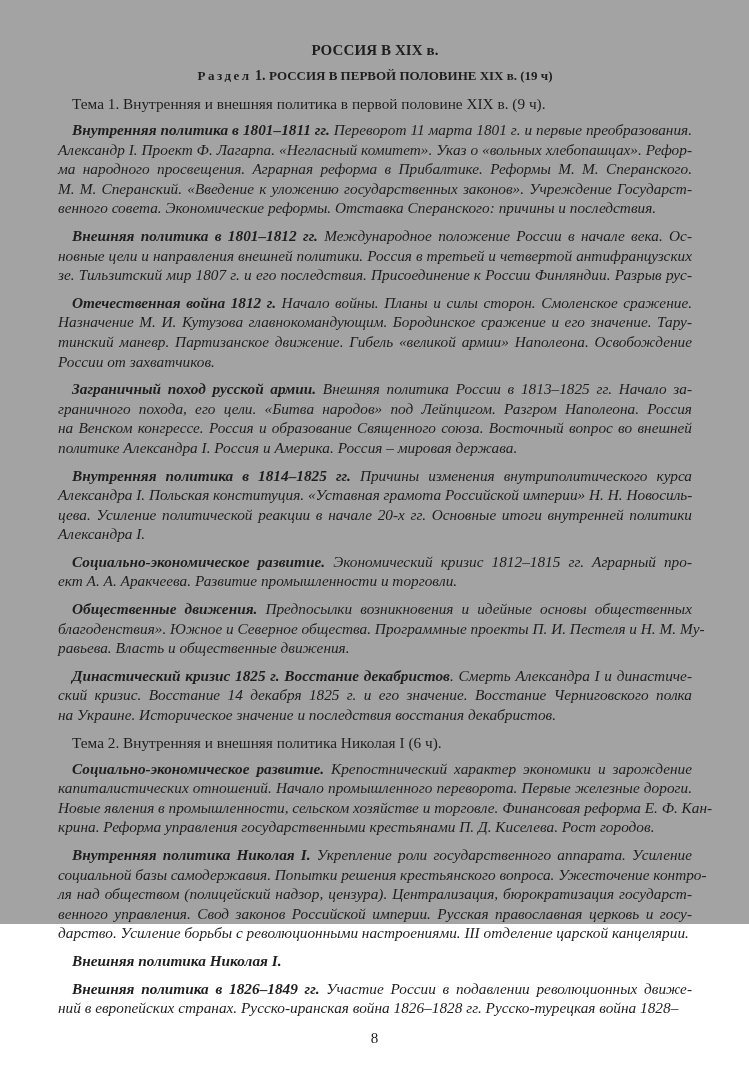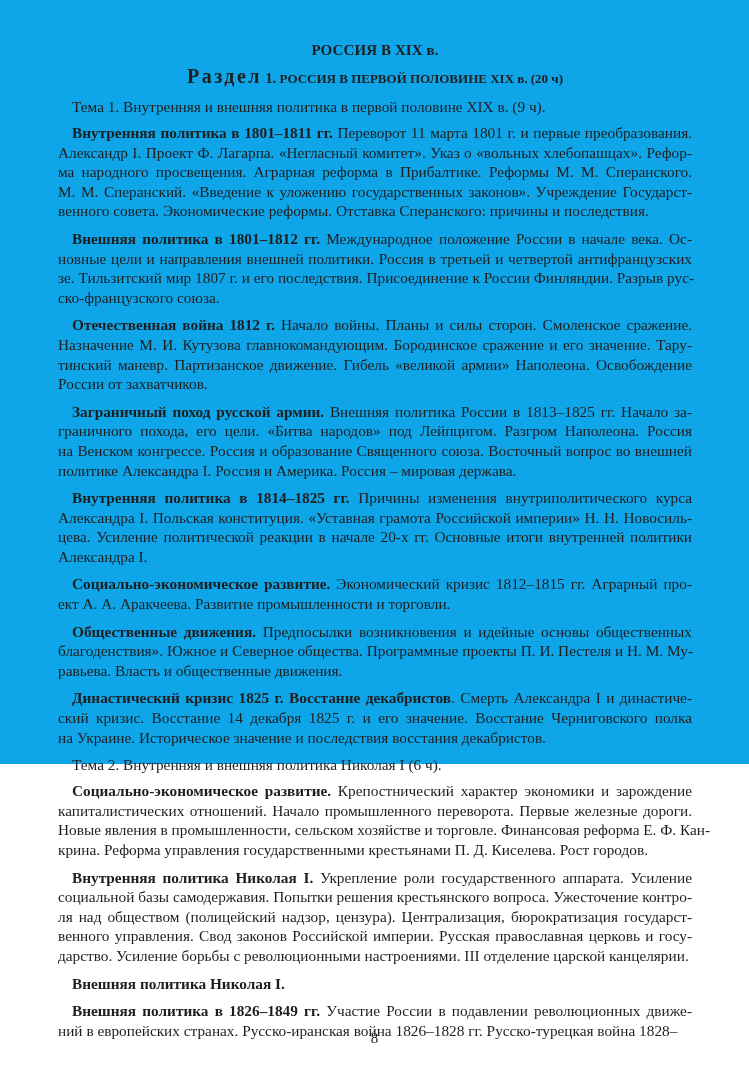--- a/index.html
+++ b/index.html
@@ -1,78 +1,77 @@
 <!DOCTYPE html>
 <html><head>
 <meta charset="utf-8">
 <style>
   html, body { margin: 0; padding: 0; background: #ffffff; }
   body { width: 749px; height: 1080px; overflow: hidden; position: relative; }
   .page {
-    position: absolute; left: 0; top: 0; width: 749px; height: 764px;
-    background: #0ea5e9;
+    position: absolute; left: 0; top: 0; width: 749px; height: 924px;
+    background: #a3a3a3;
     font-family: "Liberation Serif", "DejaVu Serif", serif;
     color: #1e1e1e;
   }
   .content {
     position: absolute; left: 58px; top: 40px; width: 634px;
     font-size: 15.3px; line-height: 19.6px;
   }
   .title {
     text-align: center; font-weight: bold; font-size: 15px;
     margin: 0 0 6px 0; letter-spacing: 0.1px; line-height: 20px;
   }
   .section {
     text-align: center; font-weight: bold; font-size: 14px;
     margin: 0 0 8px 0; line-height: 20px;
   }
-  .section .spaced { letter-spacing: 2.5px; font-size: 20px; }
+  .section .spaced { letter-spacing: 2.5px; font-size: 13px; }
   .section .caps { font-size: 13px; }
   .topic {
     font-weight: normal; margin: 0 0 6px 0; text-indent: 14px;
     line-height: 20px;
   }
   .para {
     margin: 0 0 8px 0; text-indent: 14px; text-align: justify;
   }
   .para .line { display: block; text-align: justify; text-align-last: justify; white-space: nowrap; }
   .para .line.last { text-align-last: left; }
   .para .line:first-child { padding-left: 14px; }
-  .para { text-indent: 0; }
+  .para { text-indent: 0; font-style: italic; }
   .lead { font-weight: bold; }
   .page-number {
     position: absolute; left: 0; width: 749px; top: 1030px;
     text-align: center; font-size: 15px;
   }
 </style>
 </head>
 <body>
 
 <div class="page">
   <div class="content">
     <div class="title">РОССИЯ В XIX в.</div>
     <div class="section">
       <span class="spaced">Раздел</span>
       <span>1.</span>
-      <span class="caps">РОССИЯ В ПЕРВОЙ ПОЛОВИНЕ XIX в. (20 ч)</span>
+      <span class="caps">РОССИЯ В ПЕРВОЙ ПОЛОВИНЕ XIX в. (19 ч)</span>
     </div>
     <div id="topics">
         <div class="topic">Тема 1. Внутренняя и внешняя политика в первой половине  XIX в. (9 ч).</div>
         <div class="para">
           <span class="line"><span class="lead">Внутренняя политика в 1801–1811 гг.</span><span> Переворот 11 марта 1801 г. и первые преобразования.</span></span>
           <span class="line">Александр I. Проект Ф. Лагарпа. «Негласный комитет». Указ о «вольных хлебопашцах». Рефор-</span>
           <span class="line">ма народного просвещения. Аграрная реформа в Прибалтике. Реформы М. М. Сперанского.</span>
           <span class="line">М. М. Сперанский. «Введение к уложению государственных законов». Учреждение Государст-</span>
           <span class="line last">венного совета. Экономические реформы. Отставка Сперанского: причины и последствия.</span>
         </div>
         <div class="para">
           <span class="line"><span class="lead">Внешняя политика в 1801–1812 гг.</span><span> Международное положение России в начале века. Ос-</span></span>
           <span class="line">новные цели и направления внешней политики. Россия в третьей и четвертой антифранцузских</span>
           <span class="line">зе. Тильзитский мир 1807 г. и его последствия. Присоединение к России Финляндии. Разрыв рус-</span>
-          <span class="line last">ско-французского союза.</span>
         </div>
         <div class="para">
           <span class="line"><span class="lead">Отечественная война 1812 г.</span><span> Начало войны. Планы и силы сторон. Смоленское сражение.</span></span>
           <span class="line">Назначение М. И. Кутузова главнокомандующим. Бородинское сражение и его значение. Тару-</span>
           <span class="line">тинский маневр. Партизанское движение. Гибель «великой армии» Наполеона. Освобождение</span>
           <span class="line last">России от захватчиков.</span>
         </div>
         <div class="para">
           <span class="line"><span class="lead">Заграничный поход русской армии.</span><span> Внешняя политика России в 1813–1825 гг. Начало за-</span></span>
           <span class="line">граничного похода, его цели. «Битва народов» под Лейпцигом. Разгром Наполеона. Россия</span>

